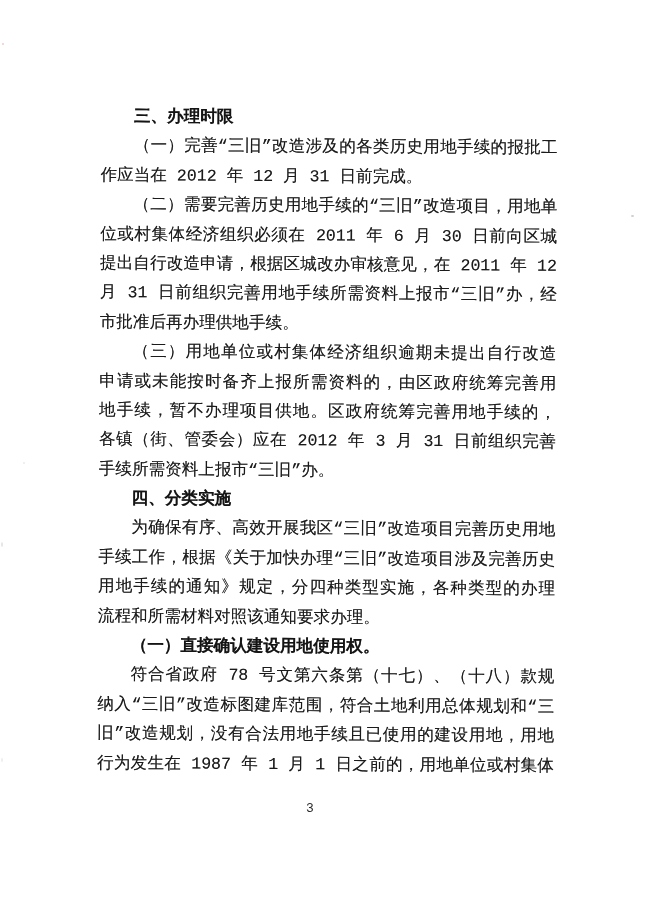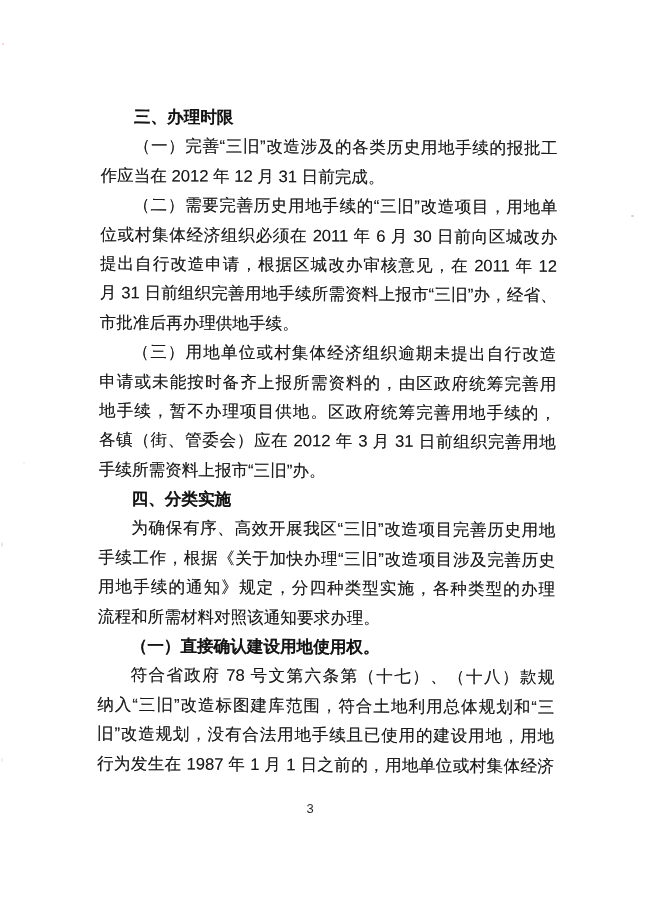--- a/index.html
+++ b/index.html
@@ -6,21 +6,21 @@
   html, body {
     width: 650px; height: 913px;
     background: #ffffff;
     font-family: "Liberation Serif", "DejavU Serif", serif;
   }
   .page {
     position: relative;
     width: 650px; height: 913px;
     background: #ffffff;
     overflow: hidden;
-    font-family: Liberation Sans, sans-serif;
+    font-family: Liberation Mono, monospace;
   }
   
   .text-block {
     position: absolute;
     left: 101px; top: 102px;
     width: 457px;
     transform: rotate(0.35deg);
     transform-origin: 0 0;
   }
   .line {

